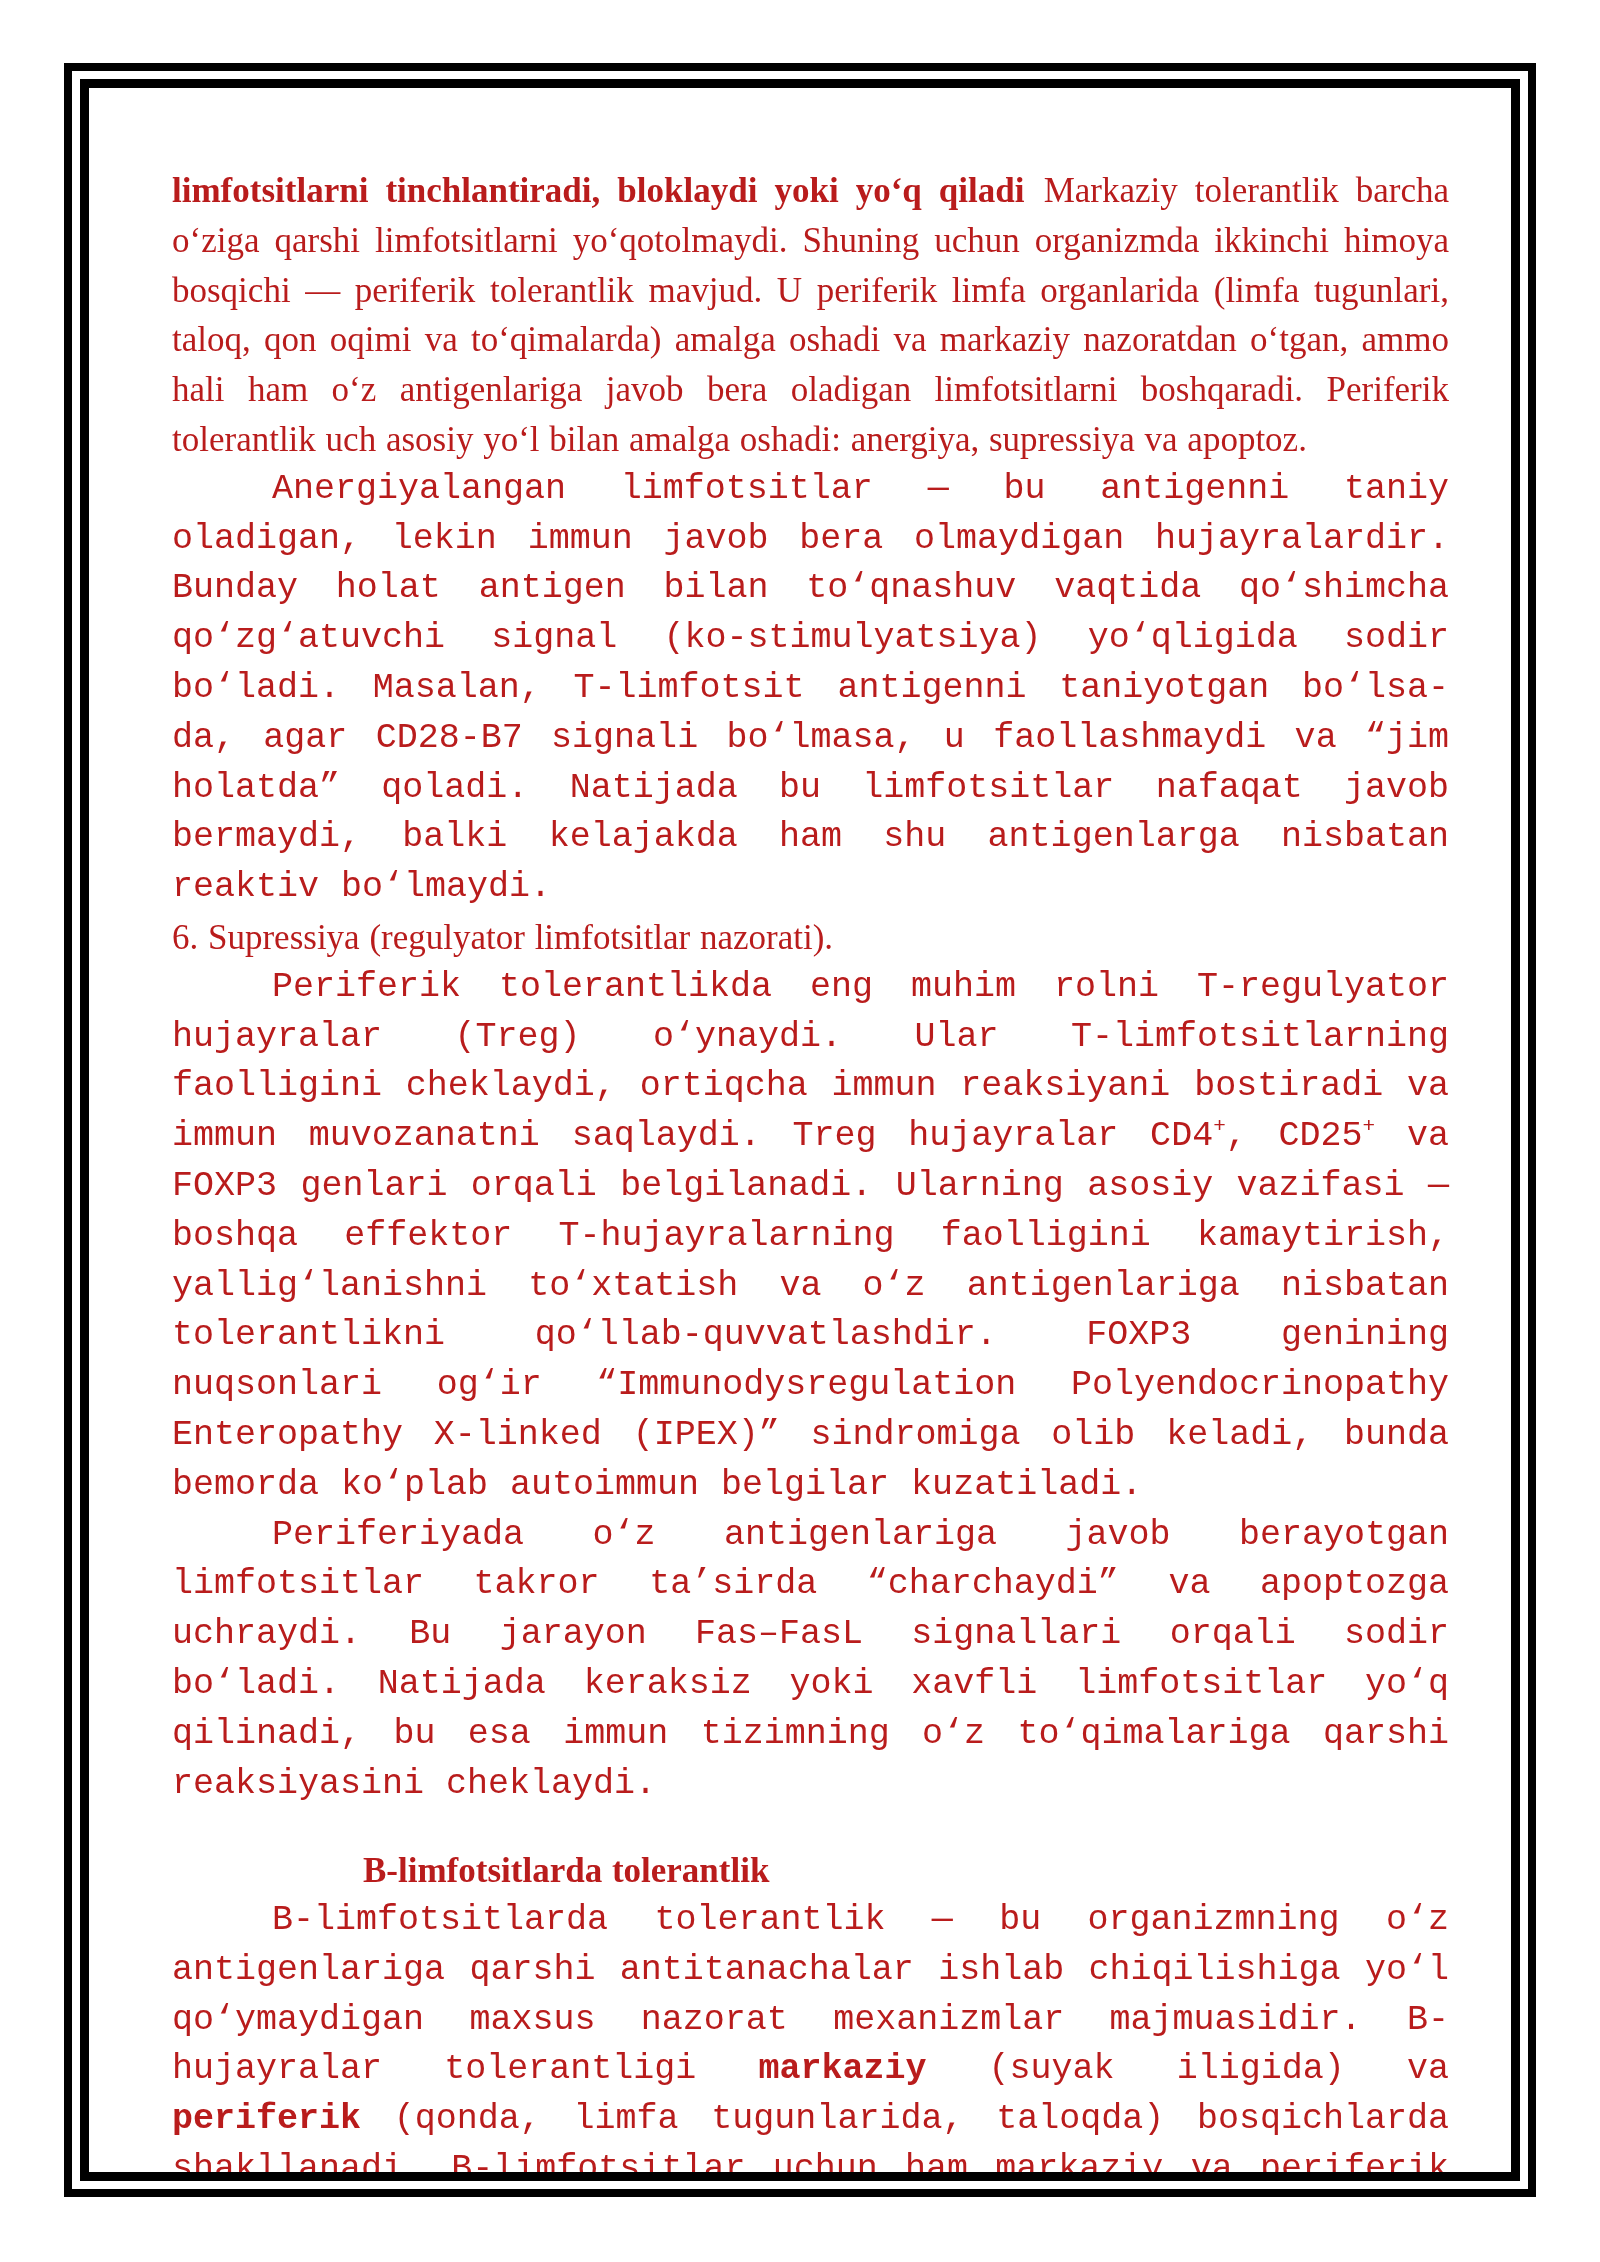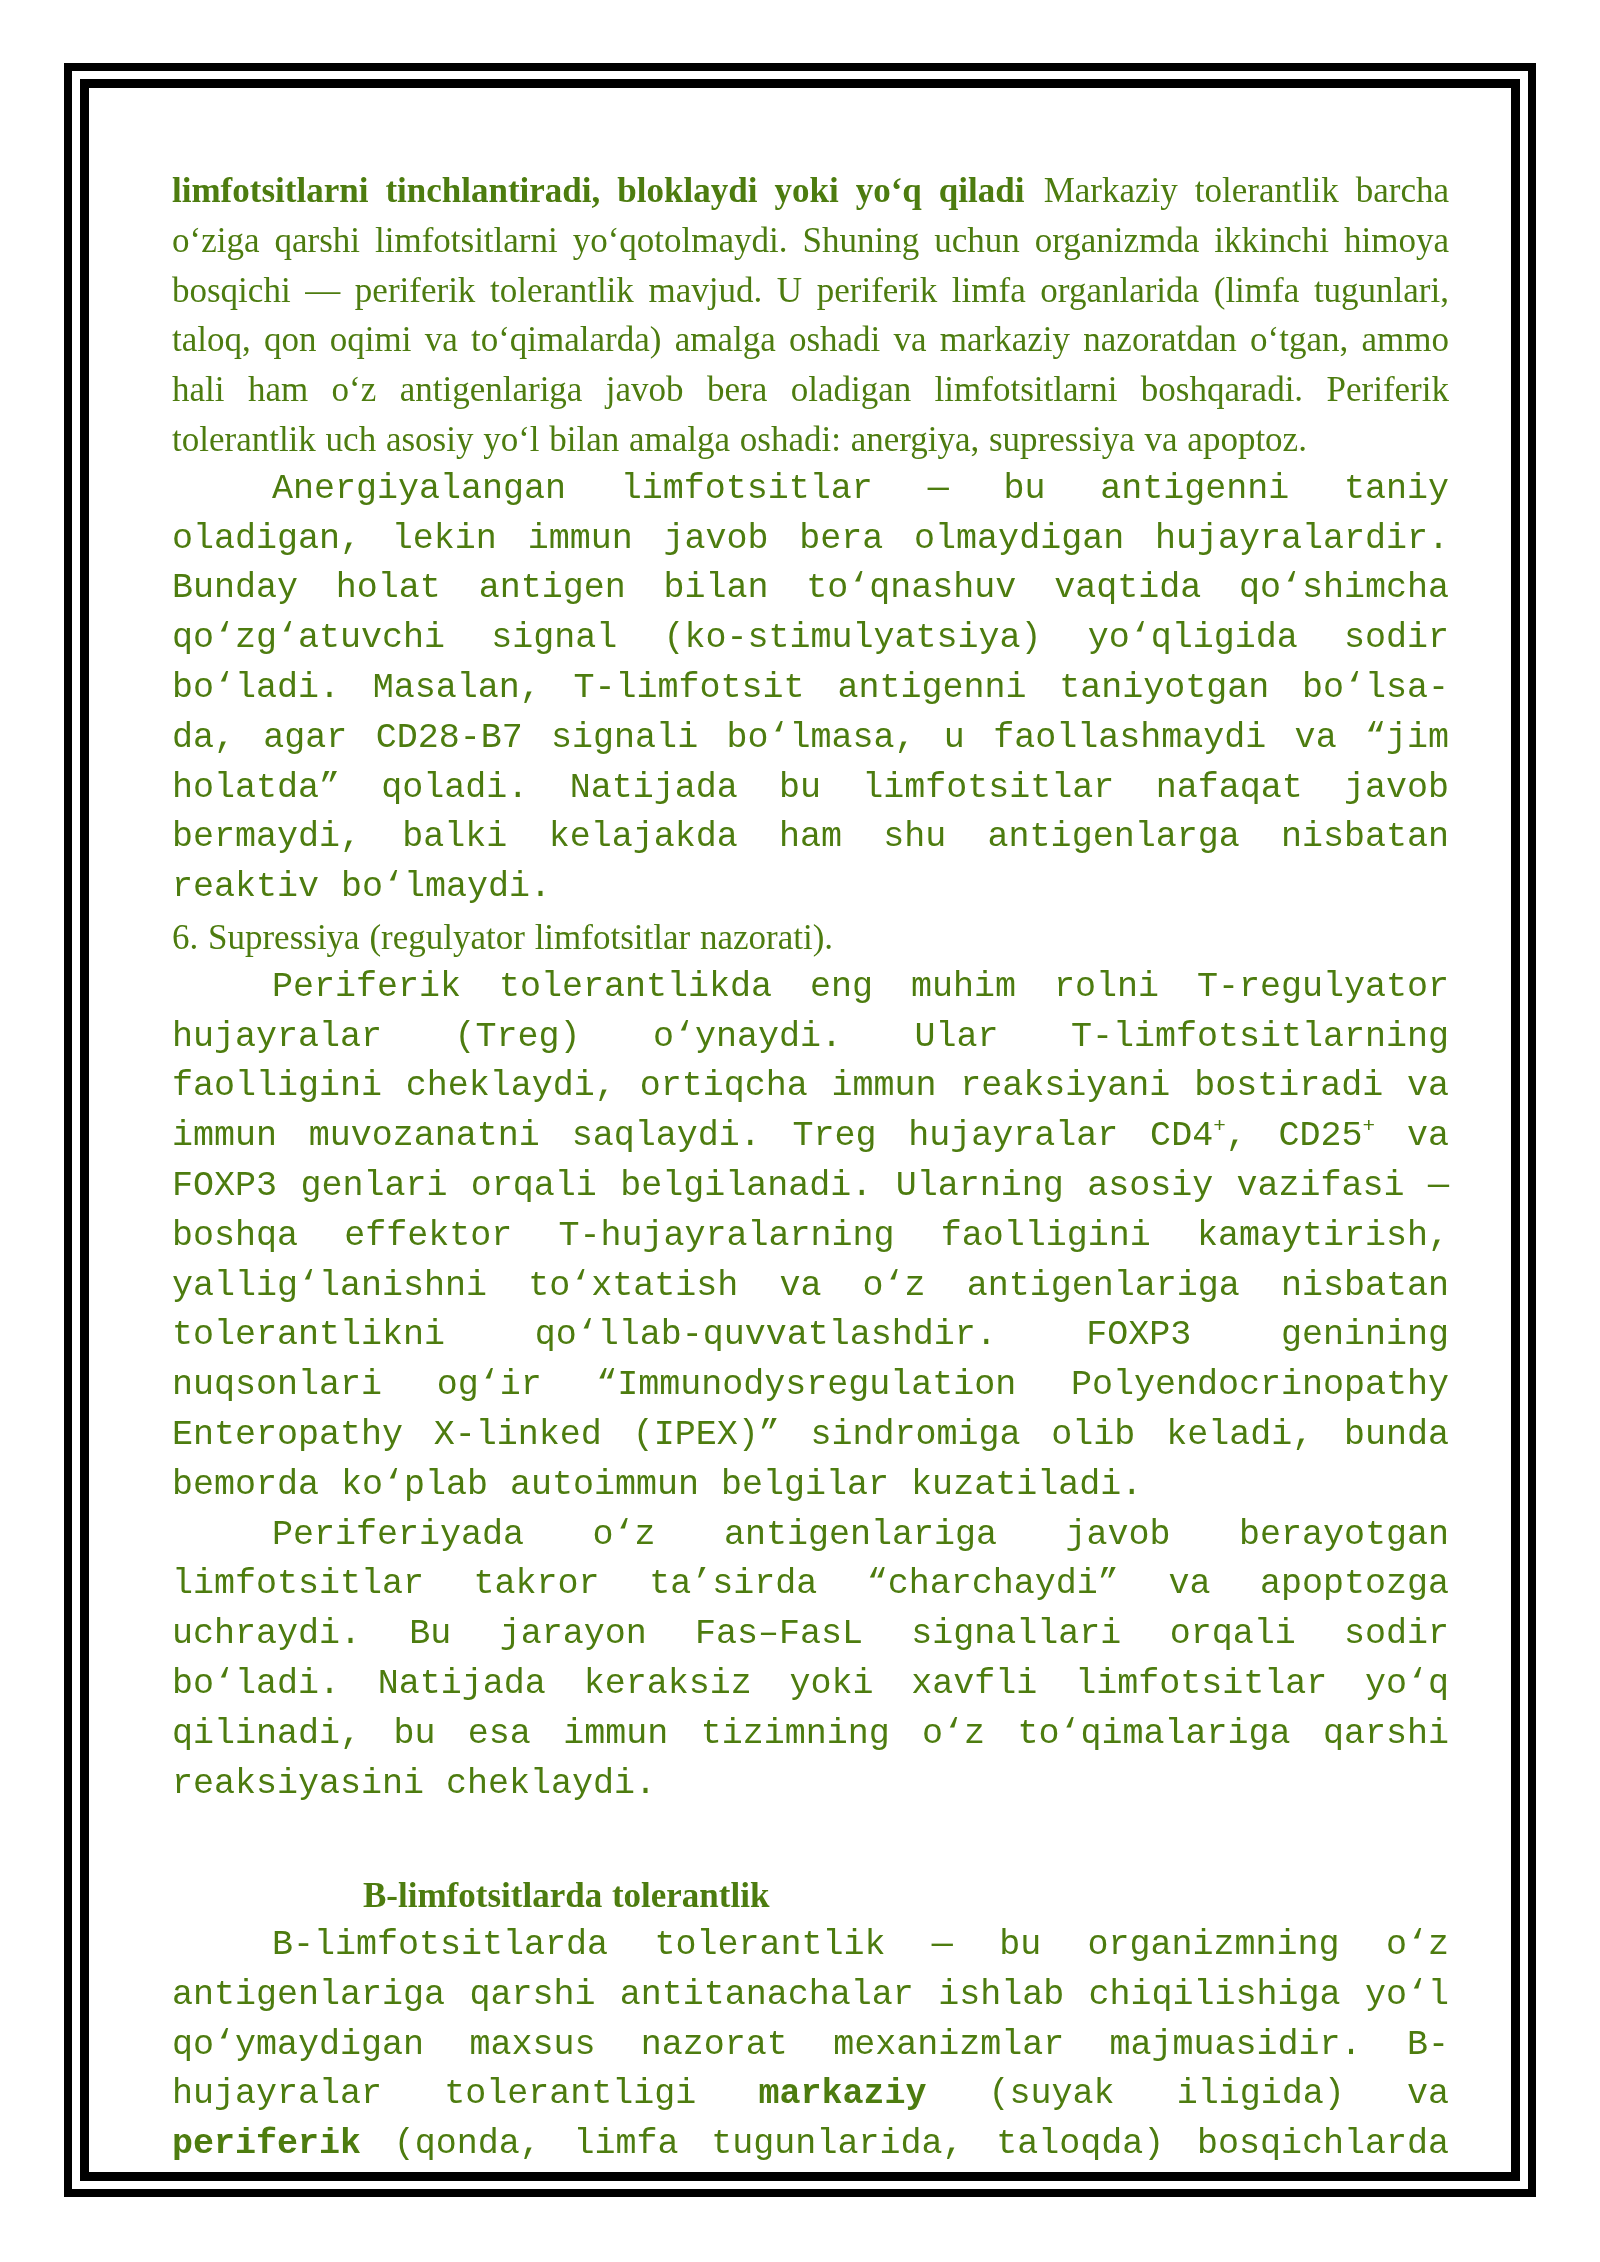--- a/index.html
+++ b/index.html
@@ -6,21 +6,21 @@
     margin: 0;
     padding: 0;
     background: #ffffff;
   }
   .page {
     position: relative;
     width: 1600px;
     height: 2262px;
     background: #ffffff;
     font-family: "Liberation Serif", "DejaVu Serif", serif;
-    color: #4d7c0f;
+    color: #b91c1c;
   }
   .frame-outer {
     position: absolute;
     left: 64px;
     top: 63px;
     width: 1472px;
     height: 2134px;
     box-sizing: border-box;
     border: 8px solid #000000;
     padding: 8px; 
@@ -43,21 +43,21 @@
     text-align: justify;
     word-spacing: 1px;
   }
   .para.body-indent {
     text-indent: 100px;
     font-family: Liberation Mono, monospace;
   }
   .para.heading {
     text-align: left;
     text-indent: 0;
-    margin-top: 62px;
+    margin-top: 37px;
     margin-left: 191px;
     font-weight: 700;
   }
   .bold {
     font-weight: 700;
   }
   .gap {
     margin-left: 0.55em;
   }
   .para sup {

